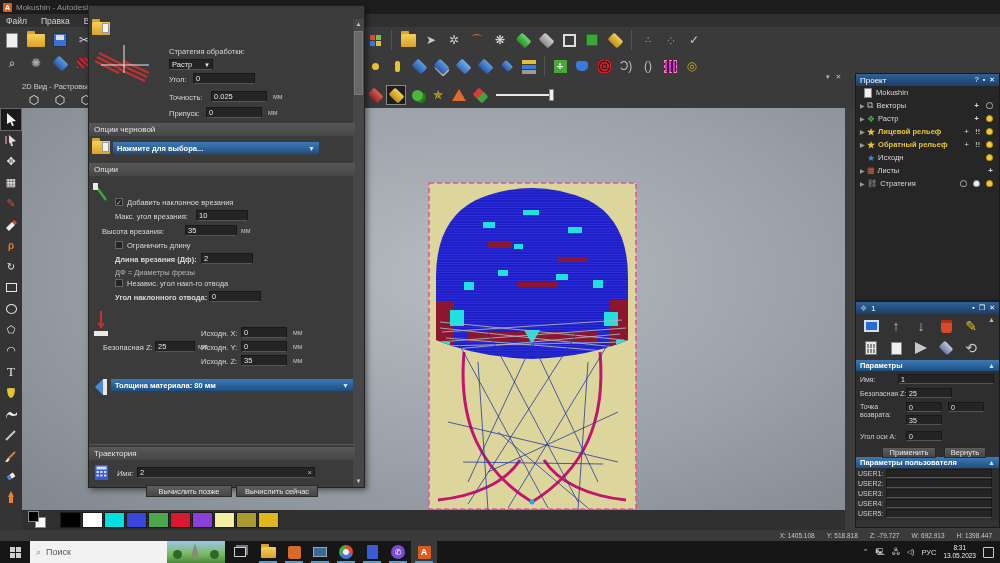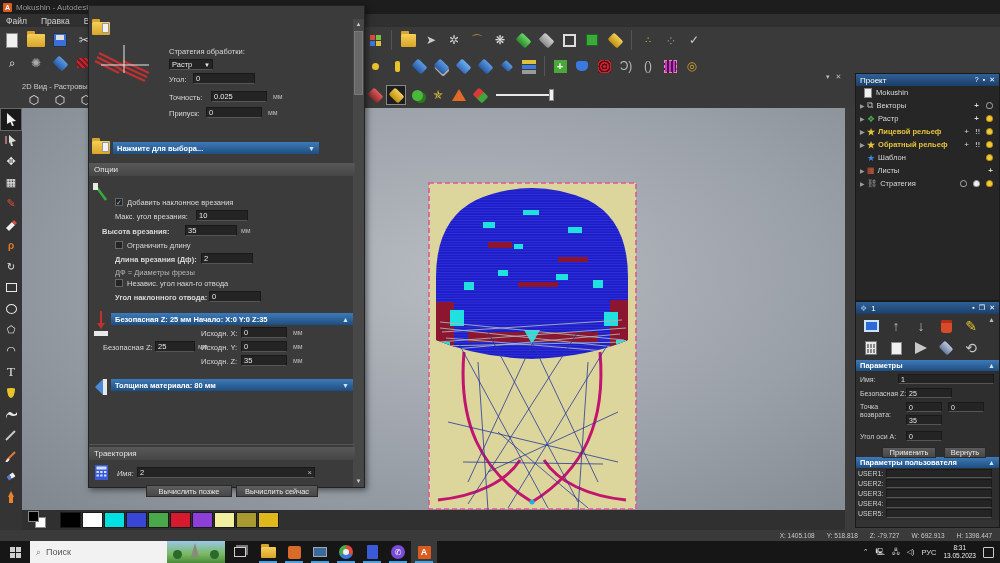--- a/index.html
+++ b/index.html
@@ -345,20 +345,21 @@
     </div>
     <div class="lbl" style="left:80px;top:56px;">Угол:</div>
     <input class="abs fld" style="left: 104px; top: 54px; width: 62px;" value="0">
     <div class="lbl" style="left:80px;top:74px;">Точность:</div>
     <input class="abs fld" style="left: 122px; top: 72px; width: 56px;" value="0.025">
     <div class="unit" style="left:184px;top:74px;">мм</div>
     <div class="lbl" style="left:80px;top:90px;">Припуск:</div>
     <input class="abs fld" style="left: 117px; top: 88px; width: 56px;" value="0">
     <div class="unit" style="left:179px;top:90px;">мм</div>
 
+    <div class="graybar abs" style="left:0;top:104px;width:266px;">Опции черновой</div>
 
     <div class="abs" style="left:3px;top:122px;">
         <div class="folder">
           <div class="fpage"></div>
         </div>
       </div>
     <div class="bluebar abs" style="left:24px;top:123px;width:206px;font-weight:bold;">
       <span>Нажмите для выбора...</span>
         <span class="chev">▼</span>
     </div>
@@ -366,42 +367,38 @@
     <div class="graybar abs" style="left:0;top:144px;width:266px;">Опции</div>
 
     <svg class="abs" style="left:4px;top:164px;" width="16" height="20" viewBox="0 0 16 20">
       <line x1="2" y1="2" x2="13" y2="17" stroke="#3aa83a" stroke-width="2.5"></line>
         <rect x="0" y="0" width="5" height="7" fill="#e8e8e8"></rect>
     </svg>
     <div class="cb" style="left:26px;top:179px;">✓</div>
     <div class="lbl" style="left:38px;top:179px;">Добавить наклонное врезания</div>
     <div class="lbl" style="left:26px;top:193px;">Макс. угол врезания:</div>
     <input class="abs fld" style="left: 107px; top: 191px; width: 52px;" value="10">
-    <div class="lbl" style="left:13px;top:208px;font-weight:bold;">Высота врезания:</div>
+    <div class="lbl" style="left:13px;top:208px;">Высота врезания:</div>
     <input class="abs fld" style="left: 96px; top: 206px; width: 52px;" value="35">
     <div class="unit" style="left:152px;top:208px;">мм</div>
     <div class="cb" style="left:26px;top:222px;"></div>
     <div class="lbl" style="left:38px;top:222px;">Ограничить длину</div>
     <div class="lbl" style="left:26px;top:236px;font-weight:bold;">Длина врезания (Дф):</div>
     <input class="abs fld" style="left: 112px; top: 234px; width: 52px;" value="2">
     <div class="lbl" style="left:26px;top:249px;color:#b5b5b5;">ДФ = Диаметры фрезы</div>
     <div class="cb" style="left:26px;top:260px;"></div>
     <div class="lbl" style="left:38px;top:260px;">Независ. угол накл-го отвода</div>
     <div class="lbl" style="left:26px;top:274px;font-weight:bold;">Угол наклонного отвода:</div>
     <input class="abs fld" style="left: 120px; top: 272px; width: 52px;" value="0">
 
     <svg class="abs" style="left:5px;top:292px;" width="14" height="26" viewBox="0 0 14 26">
       <line x1="7" y1="0" x2="7" y2="16" stroke="#c23030" stroke-width="2"></line>
         <path d="M3,12 L11,12 L7,18 Z" fill="#c23030"></path>
         <rect x="0" y="20" width="14" height="5" fill="#e8e8e8"></rect>
     </svg>
-    <div class="bluebar abs" style="left:22px;top:294px;width:242px;">
-      <span>Безопасная Z: 25 мм Начало: X:0 Y:0 Z:35</span>
-        <span class="chev">▲</span>
-    </div>
     <div class="lbl" style="left:112px;top:310px;">Исходн. X:</div>
     <input class="abs fld" style="left: 152px; top: 308px; width: 46px;" value="0">
     <div class="unit" style="left:204px;top:310px;">мм</div>
     <div class="lbl" style="left:14px;top:324px;">Безопасная Z:</div>
     <input class="abs fld" style="left: 66px; top: 322px; width: 40px;" value="25">
     <div class="unit" style="left:109px;top:324px;">мм</div>
     <div class="lbl" style="left:112px;top:324px;">Исходн. Y:</div>
     <input class="abs fld" style="left: 152px; top: 322px; width: 46px;" value="0">
     <div class="unit" style="left:204px;top:324px;">мм</div>
     <div class="lbl" style="left:112px;top:338px;">Исходн. Z:</div>
@@ -480,21 +477,21 @@
   <div class="trow" style="color:#e8c33a;font-weight:bold;">
     <span class="exp">▶</span>
     <span style="color:#e8c33a;font-size:9px;margin-right:3px;">★</span>
     <span>Обратный рельеф</span>
     <span style="position:absolute;right:30px;color:#ddd;font-weight:normal;" class="plus">+</span>
     <span style="position:absolute;right:19px;color:#bbb;font-size:7px;">⁞⁞</span>
     <div class="bulb on" style="position:absolute;right:6px;"></div>
   </div>
   <div class="trow" style="padding-left:11px;">
     <span style="color:#3a8ae0;font-size:9px;margin-right:3px;">★</span>
-    <span>Шаблон</span>
+    <span>Исходн</span>
     <div class="bulb on" style="position:absolute;right:6px;"></div>
   </div>
   <div class="trow">
     <span class="exp">▶</span>
     <span style="color:#e0603a;font-size:8px;margin-right:3px;">▦</span>
     <span>Листы</span>
     <span style="position:absolute;right:6px;" class="plus">+</span>
   </div>
   <div class="trow">
     <span class="exp">▶</span>

